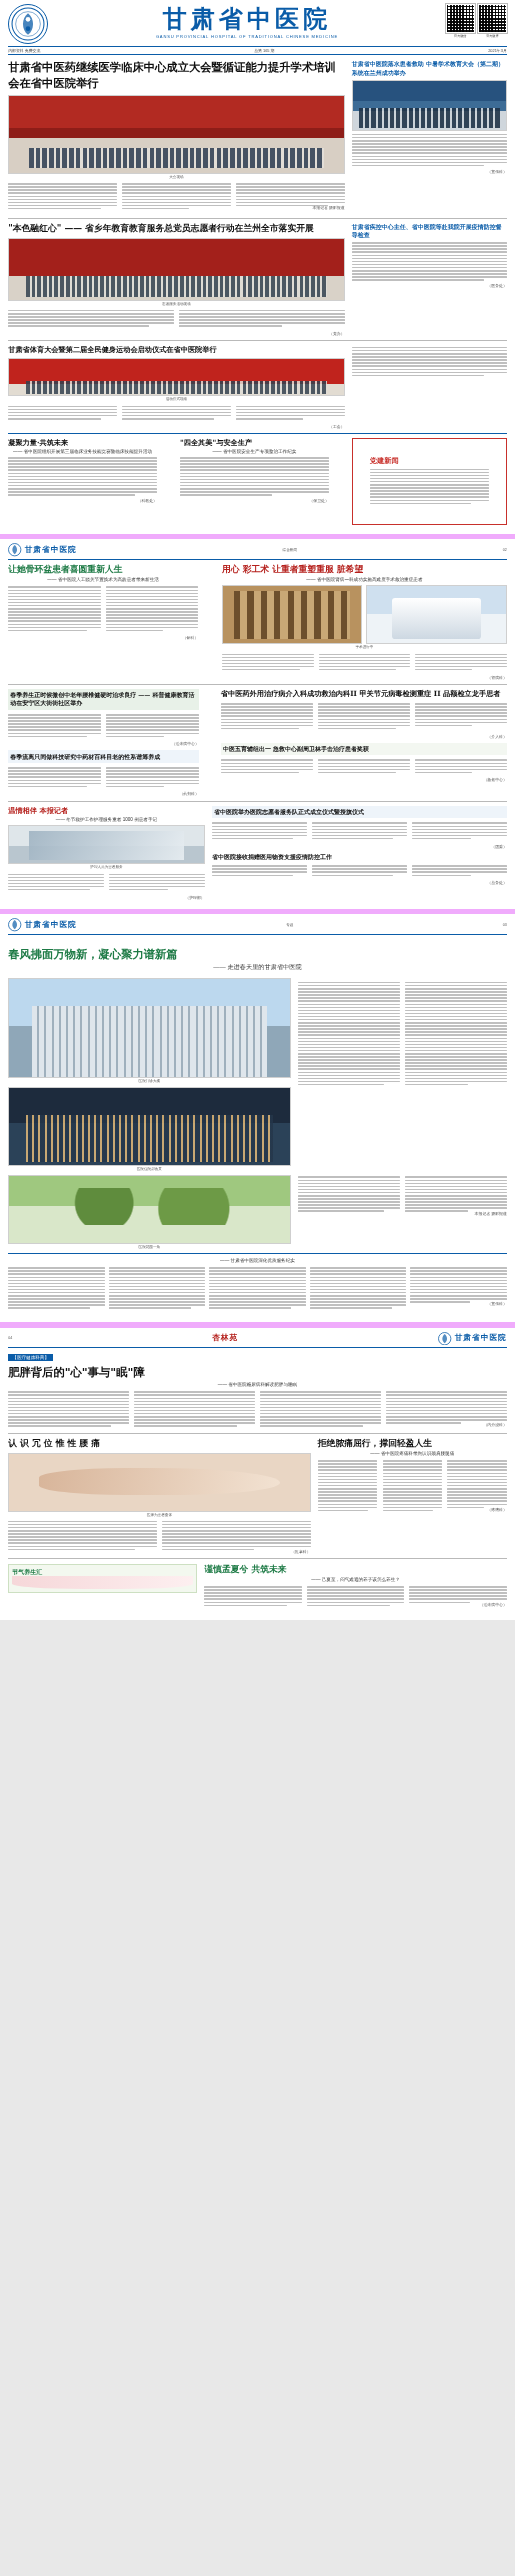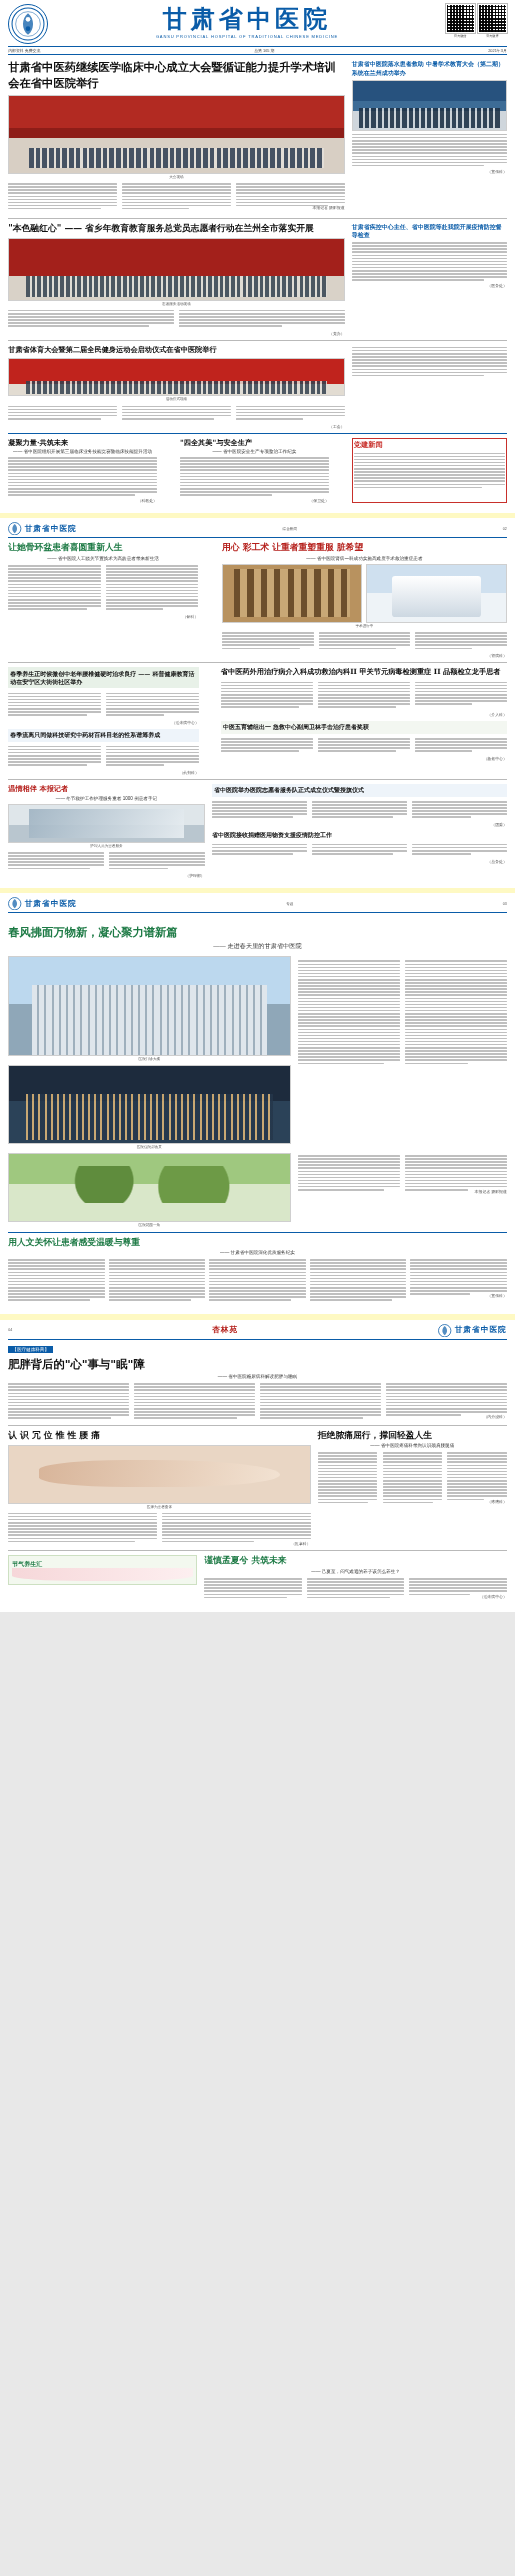--- a/index.html
+++ b/index.html
@@ -1,17 +1,17 @@
 <!DOCTYPE html>
 <html style="font-size:8.2px"><head>
 <meta charset="utf-8">
 <style>
   html,body{margin:0;padding:0;background:#e8e8e8;}
   body{font-family:"Liberation Sans","DejaVu Sans",sans-serif;}
-  .page{width:515px;margin:0 auto;background:#fef9c3;}
+  .page{width:515px;margin:0 auto;background:#f0abfc;}
   .sheet{width:515px;background:#fff;position:relative;box-sizing:border-box;padding:0 0 9.3px 0;margin-bottom:5.2px;}
   .sheet-inner{padding:4.1px 8.2px 0 8.2px;}
   
   .masthead{display:flex;align-items:flex-start;gap:5.2px;border-bottom:1.5px solid #0a5ca8;padding-bottom:2.1px;}
   .logo-badge{width:38px;height:38px;border-radius:50%;background:#fff;border:1px solid #0a5ca8;display:flex;align-items:center;justify-content:center;flex:0 0 auto;}
   .logo-badge svg{width:34px;height:34px;}
   .mast-mid{flex:1;text-align:center;}
   .mast-title{font-family:"DejaVu Serif","Liberation Serif",serif;font-weight:bold;color:#0a5ca8;font-size:24px;letter-spacing:4.1px;line-height:1.1;margin-top:2.1px;}
   .mast-sub{font-size:4.1px;color:#0a5ca8;letter-spacing:0.8px;margin-top:1.5px;}
   .mast-right{flex:0 0 auto;display:flex;gap:3.1px;align-items:flex-start;}
@@ -59,21 +59,21 @@
   .ph-night:after{content:"";position:absolute;left:6%;right:6%;bottom:4%;height:60%;background:repeating-linear-gradient(90deg,#f0c27a 0 2.1px,#24364a 2.1px 6.2px);opacity:.8;}
   .ph-green{background:linear-gradient(#9fc87f 0 45%,#d9e7c9 45% 100%);}
   .ph-green:after{content:"";position:absolute;left:10%;right:10%;top:18%;height:55%;background:radial-gradient(circle at 30% 40%,#5f8c3d 0 18%,transparent 19%),radial-gradient(circle at 70% 55%,#6d9a46 0 22%,transparent 23%);}
   .ph-hand{background:linear-gradient(#e9d6c4 0 100%);}
   .ph-hand:after{content:"";position:absolute;left:10%;right:10%;top:25%;height:48%;background:linear-gradient(100deg,#d8b59a,#f2e2d2);border-radius:40% 60% 50% 40%;}
   .ph-doc{background:linear-gradient(#cfe0ef 0 50%,#eef3f7 50% 100%);}
   .ph-doc:after{content:"";position:absolute;left:18%;right:18%;top:20%;bottom:8%;background:linear-gradient(#fff,#cdd8e2);border-radius:3.1px;}
   .ph-cab{background:linear-gradient(#b8925f 0 100%);}
   .ph-cab:after{content:"";position:absolute;inset:8%;background:repeating-linear-gradient(90deg,#6d4f2c 0 6.2px,#c9a876 6.2px 13.4px),repeating-linear-gradient(0deg,#6d4f2c 0 5.2px,transparent 5.2px 11.3px);}
   .section-tag{display:inline-block;background:#0a5ca8;color:#fff;font-size:4.6px;padding:1px 4.1px;}
-  .redbox{border:0.5px solid #c8302b;padding:1px;}
+  .redbox{border:0.5px solid #c8302b;padding:17px;}
   .redbox .headline{color:#c8302b;}
   .mini-mast{display:flex;align-items:center;justify-content:space-between;border-bottom:1px solid #0a5ca8;padding-bottom:2.1px;margin-bottom:4.1px;}
   .mini-logo{display:flex;align-items:center;gap:3.1px;color:#0a5ca8;font-weight:bold;font-family:"DejaVu Serif",serif;font-size:7.7px;letter-spacing:1px;}
   .mini-logo svg{width:13.4px;height:13.4px;}
   .mini-meta{font-size:3.6px;color:#555;}
   .pink-wave{height:13.4px;background:linear-gradient(90deg,#f6d7d9,#fdeff0);border-radius:0 0 40% 40%;}
 </style>
 </head>
 <body>
 
@@ -767,21 +767,20 @@
               <div class="tx l"></div>
               <div class="tx l"></div>
               <div class="tx s"></div>
             <div class="byline">本报记者 摄影报道</div>
           </div>
         </div>
       </div>
 
       <div class="rule-blue"></div>
 
-      <div class="headline h-l" style="color:#1d7a45;">用人文关怀让患者感受温暖与尊重</div>
       <div class="sub-line">—— 甘肃省中医院深化优质服务纪实</div>
       <div class="cols5 block">
         <div class="col">
             <div class="tx l"></div>
             <div class="tx l"></div>
             <div class="tx l"></div>
             <div class="tx l"></div>
             <div class="tx l"></div>
             <div class="tx l"></div>
             <div class="tx l"></div>

